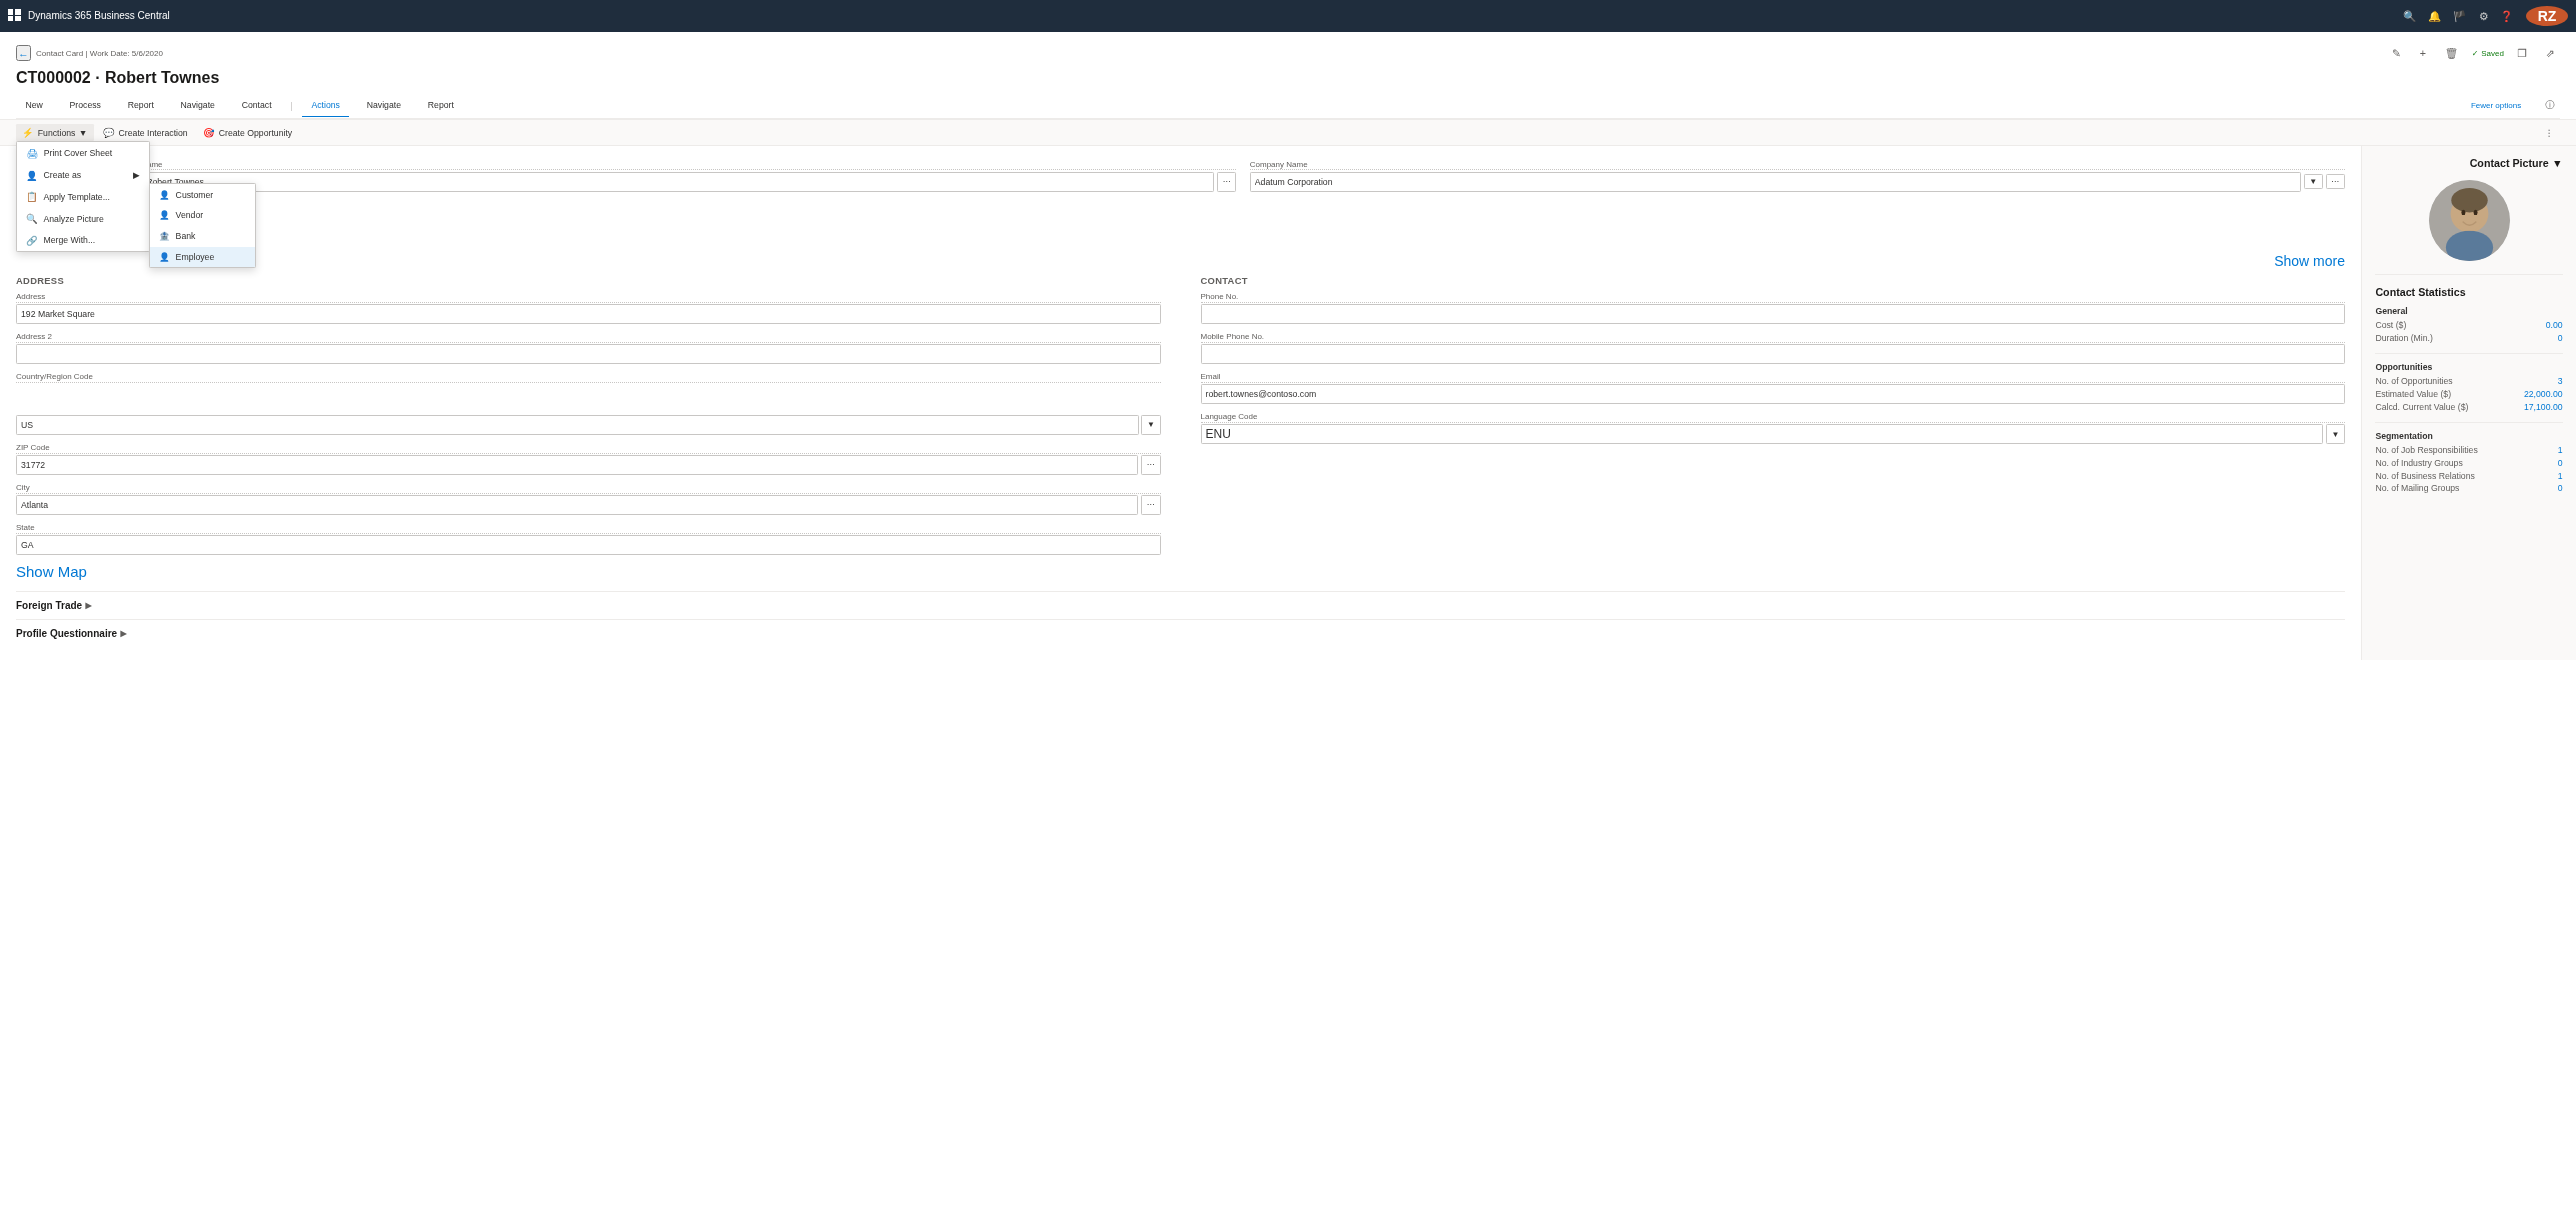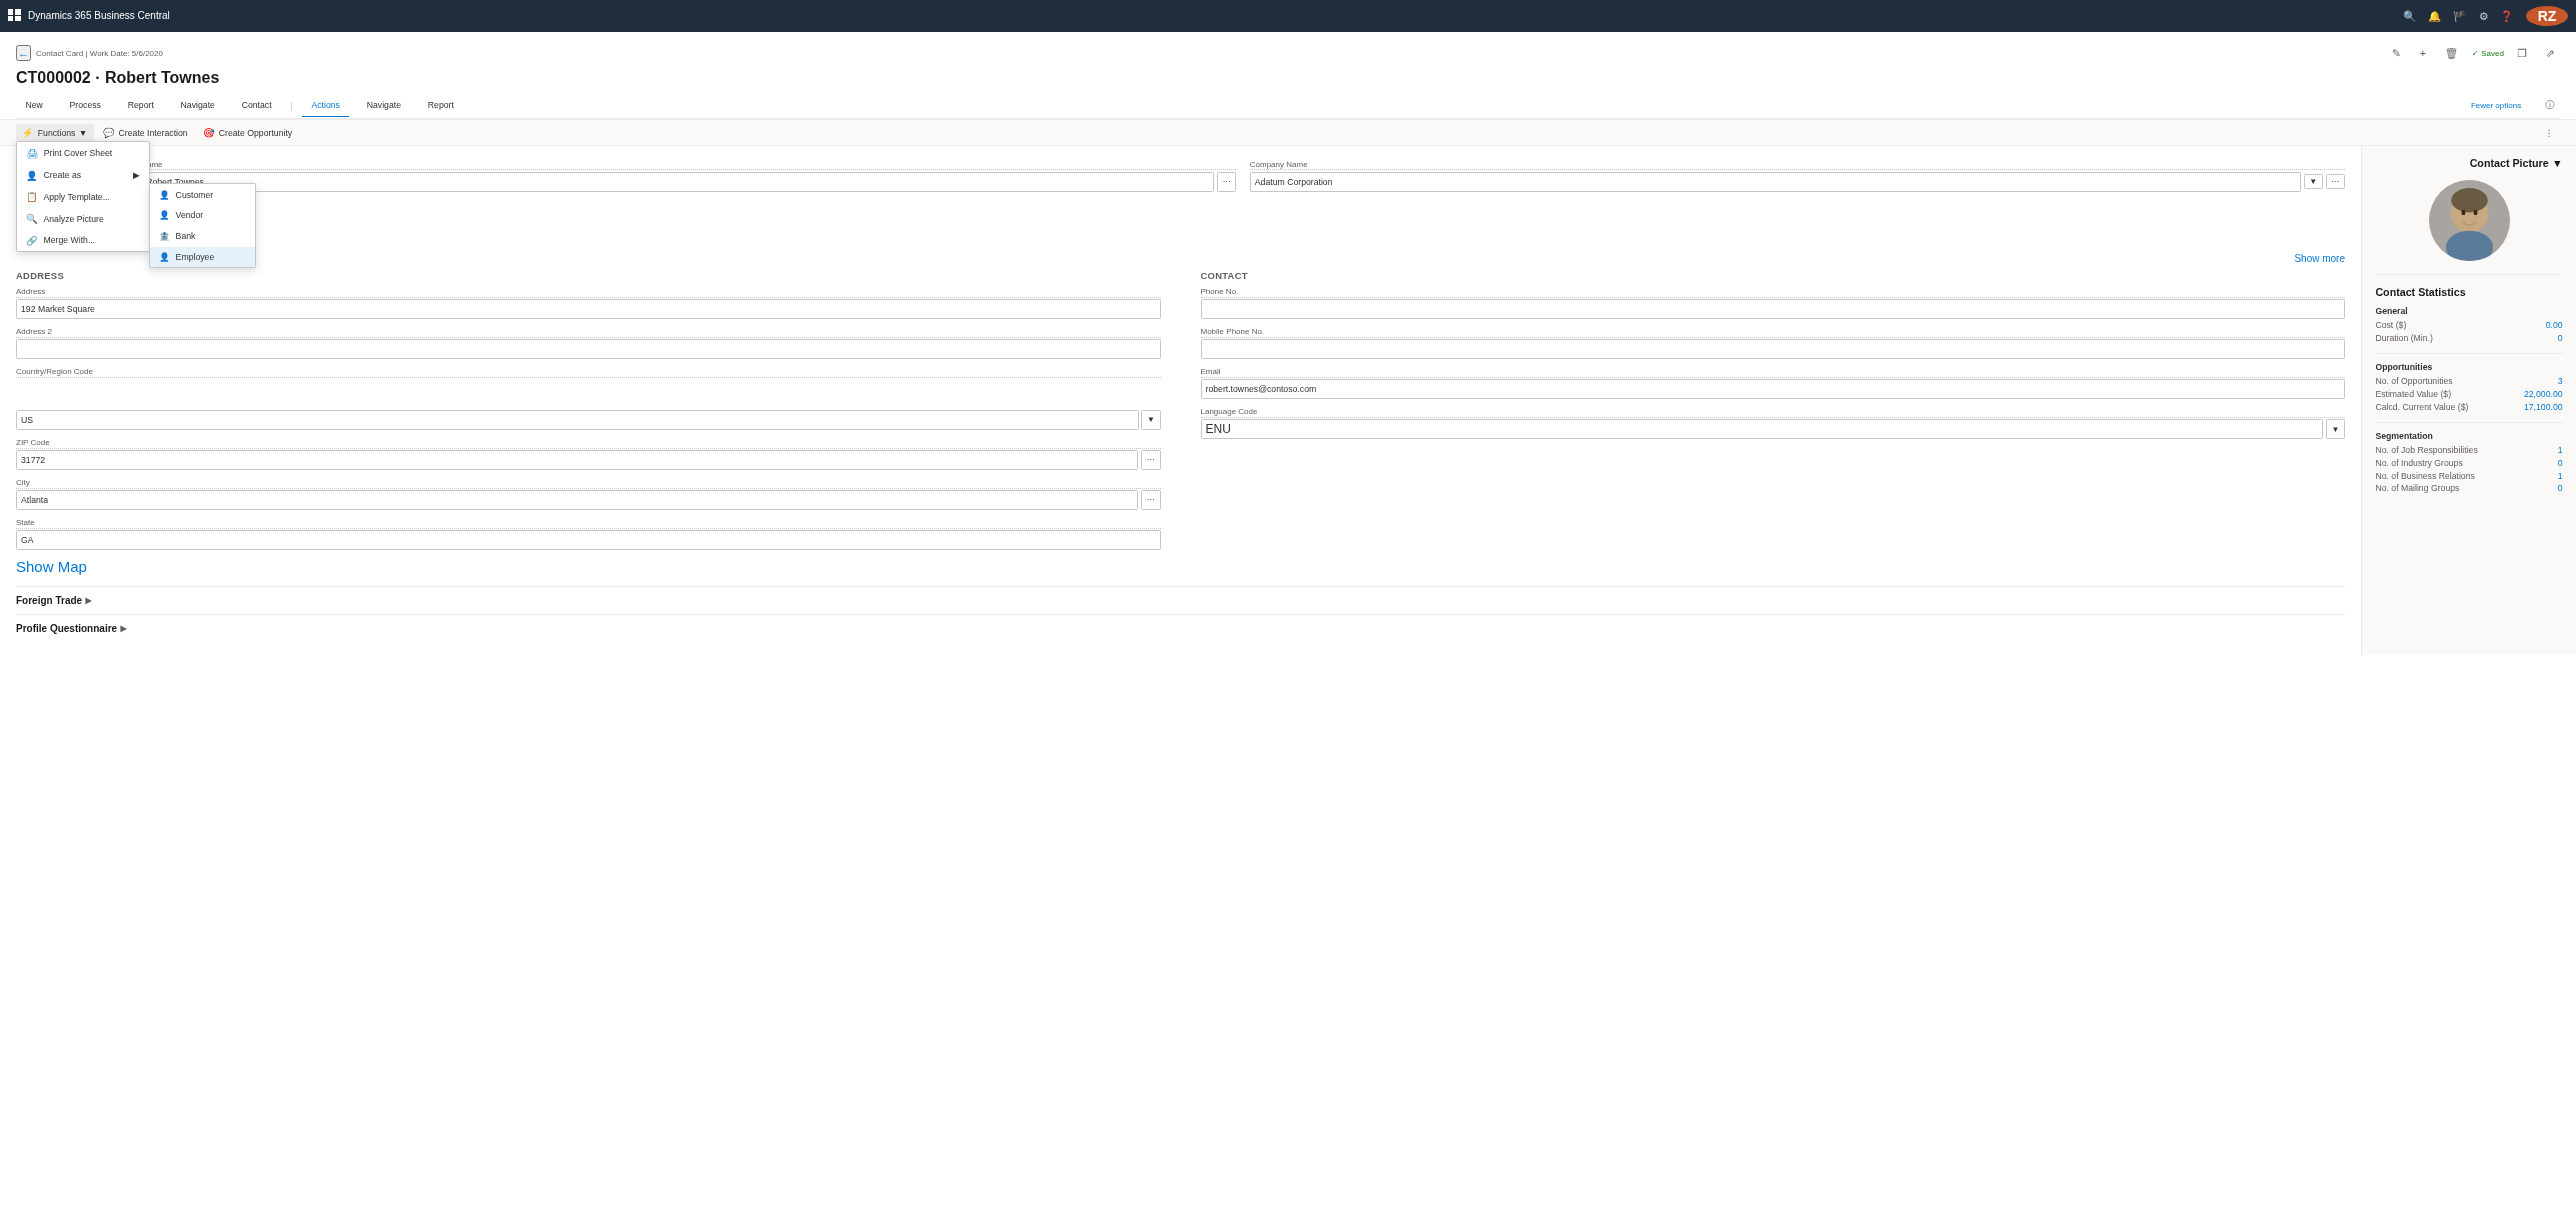--- a/index.html
+++ b/index.html
@@ -52,21 +52,21 @@
     
     .content-area { display: flex; padding: 0; }
     .form-section { flex: 1; padding: 13.4px 16px; }
     .right-panel { width: 215px; border-left: 0.7px solid #edebe9; padding: 10.7px 13.4px; background: #faf9f8; }
     .form-field { margin-bottom: 8px; }
     .form-field label { font-size: 8px; color: #605e5c; display: block; margin-bottom: 1.3px; border-bottom: 0.7px dotted #c8c6c4; padding-bottom: 0.7px; }
     .form-field input, .form-field select { width: 100%; padding: 2.7px 4px; border: 0.7px solid #c8c6c4; border-radius: 1.3px; font-size: 8.7px; color: #323130; background: #fff; height: 20px; }
     .form-field .input-with-btn { display: flex; gap: 2.7px; }
     .form-field .input-with-btn input { flex: 1; }
     .field-btn { background: #fff; border: 0.7px solid #c8c6c4; border-radius: 1.3px; padding: 2px 4.7px; cursor: pointer; font-size: 8px; color: #323130; }
-    .show-more { color: #0078d4; font-size: 10px; cursor: pointer; text-align: right; margin-bottom: 5.4px; }
+    .show-more { color: #0078d4; font-size: 14px; cursor: pointer; text-align: right; margin-bottom: 5.4px; }
     .show-map { color: #0078d4; font-size: 15px; cursor: pointer; font-weight: 500; margin-top: 2.7px; }
     .section-link { display: flex; align-items: center; gap: 3.4px; font-size: 10px; font-weight: 600; color: #1b1a19; cursor: pointer; padding: 8px 0; border-top: 0.7px solid #edebe9; }
     .section-link .arrow { color: #605e5c; font-size: 8px; }
     .address-title { font-size: 9.4px; font-weight: 600; color: #605e5c; margin-bottom: 6.7px; text-transform: uppercase; letter-spacing: 0.3px; }
 
     
     .contact-picture-header { display: flex; align-items: center; justify-content: flex-end; margin-bottom: 10.7px; }
     .contact-picture-title { font-size: 10.7px; font-weight: 600; color: #1b1a19; display: flex; align-items: center; gap: 3.4px; }
     .photo-circle { width: 81px; height: 81px; border-radius: 50%; background: #c0bfbd; margin: 0 auto 13.4px; overflow: hidden; display: flex; align-items: center; justify-content: center; }
 

